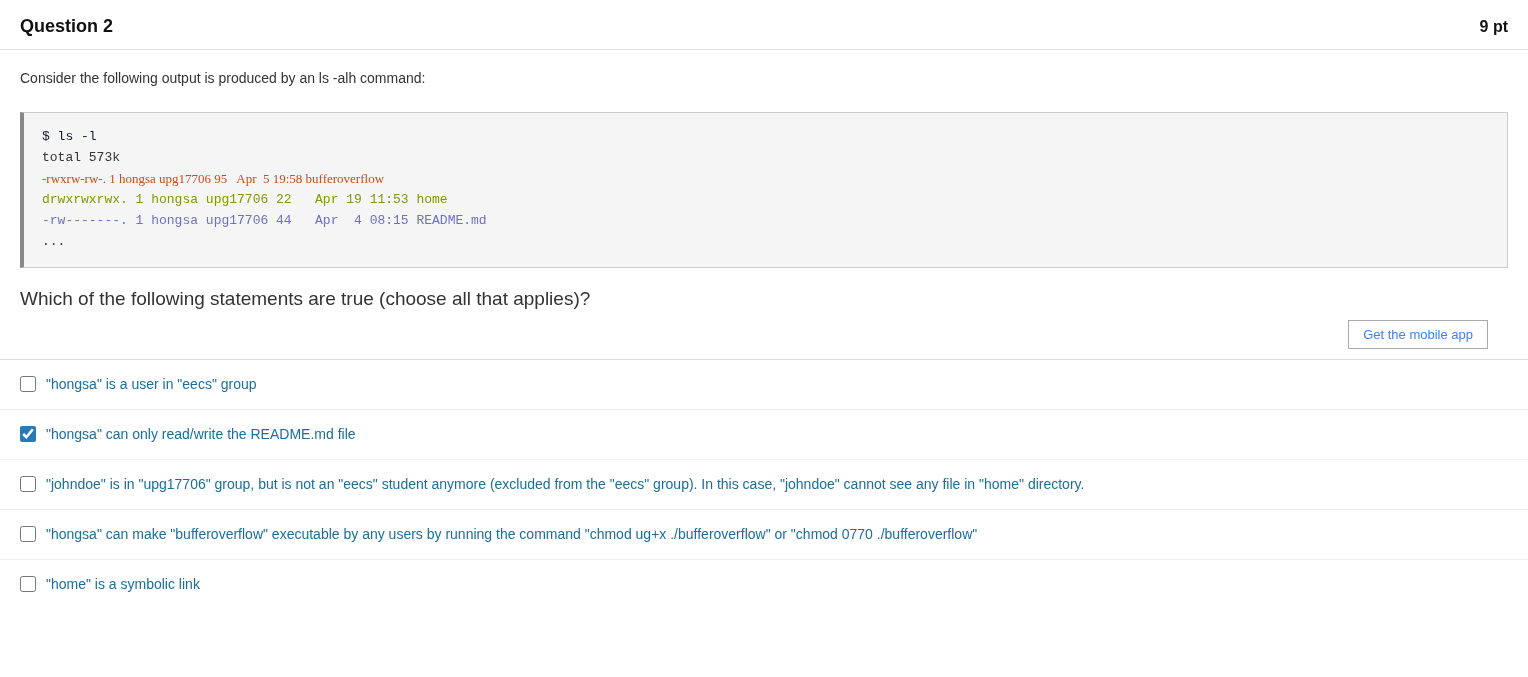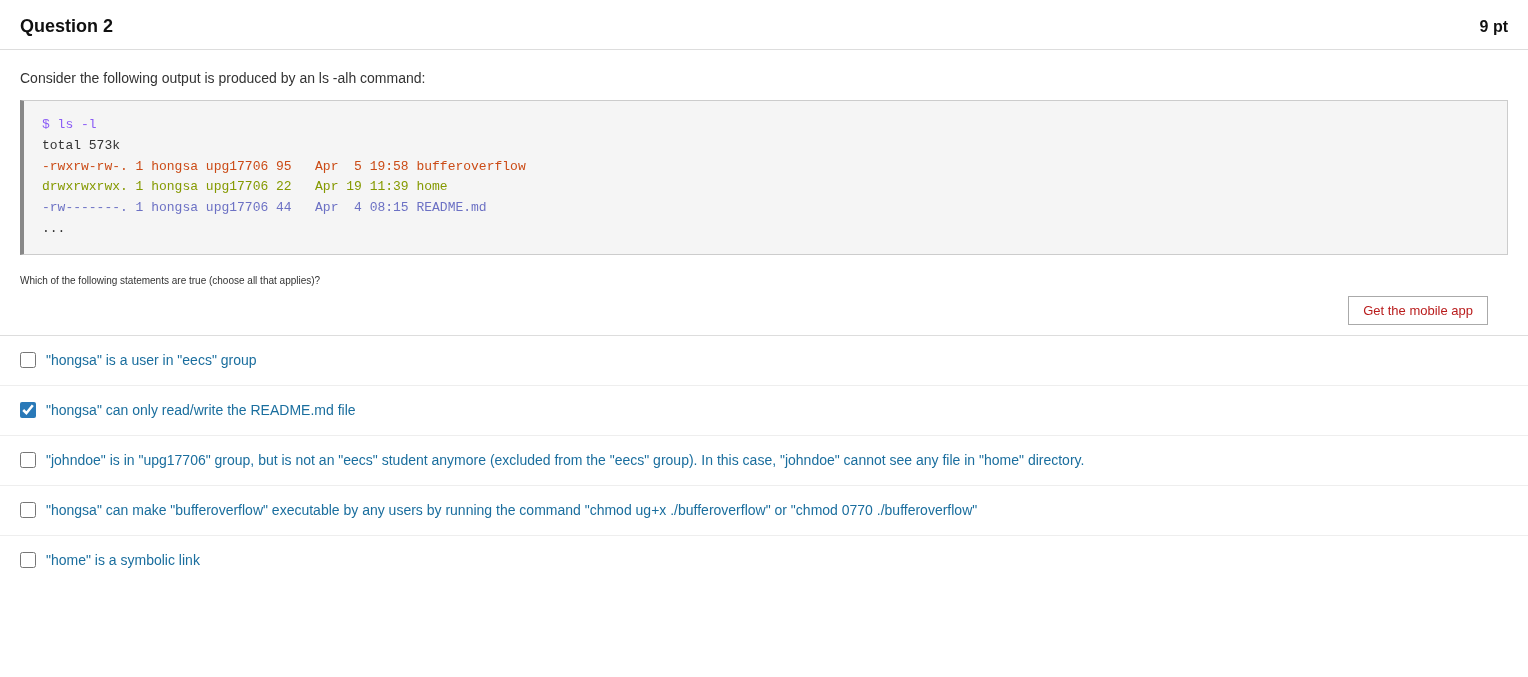--- a/index.html
+++ b/index.html
@@ -34,64 +34,65 @@
       font-size: 16px;
       font-weight: bold;
       color: #111;
     }
     .question-body {
       padding: 20px 20px 0 20px;
     }
     .question-text {
       font-size: 14px;
       color: #333;
-      margin-bottom: 14px;
+      margin-bottom: 26px;
     }
     .code-block {
       background: #f5f5f5;
       border: 1px solid #ccc;
       border-left: 4px solid #888;
       padding: 14px 18px;
       margin-bottom: 20px;
       font-family: 'Courier New', Courier, monospace;
       font-size: 13px;
       color: #333;
       line-height: 1.6;
       white-space: pre;
     }
     .code-command {
-      color: #8b5cf6;
+      color: #0f172a;
     }
     .code-permissions-file {
       color: #cb4b16;
+      font-family: Liberation Serif, serif;
     }
     .code-permissions-dir {
       color: #859900;
     }
     .code-permissions-rw {
       color: #6c71c4;
       margin-top: 21px;
     }
     .question-instruction {
-      font-size: 10px;
+      font-size: 19px;
       color: #333;
       margin-bottom: 10px;
     }
     .mobile-app-area {
       display: flex;
       justify-content: flex-end;
       margin-bottom: 10px;
       padding-right: 20px;
     }
     .mobile-app-button {
       border: 1px solid #aaa;
       background: #fff;
       padding: 6px 14px;
       font-size: 13px;
-      color: #b91c1c;
+      color: #3b82f6;
       cursor: pointer;
     }
     .options-container {
       border-top: 1px solid #ddd;
     }
     .option-row {
       display: flex;
       align-items: flex-start;
       padding: 14px 20px;
       border-bottom: 1px solid #eee;
@@ -126,21 +127,21 @@
     <span class="question-points">9 pt</span>
   </div>
 
   <div class="question-body">
 
     <p class="question-text">Consider the following output is produced by an ls -alh command:</p>
 
     <div class="code-block"><span class="code-command">$ ls -l</span>
 <span>total 573k</span>
 <span class="code-permissions-file">-rwxrw-rw-. 1 hongsa upg17706 95   Apr  5 19:58 bufferoverflow</span>
-<span class="code-permissions-dir">drwxrwxrwx. 1 hongsa upg17706 22   Apr 19 11:39 home</span>
+<span class="code-permissions-dir">drwxrwxrwx. 1 hongsa upg17706 22   Apr 19 11:53 home</span>
 <span class="code-permissions-rw">-rw-------. 1 hongsa upg17706 44   Apr  4 08:15 README.md</span>
 <span>...</span></div>
 
     <p class="question-instruction">Which of the following statements are true (choose all that applies)?</p>
 
     <div class="mobile-app-area">
       <button class="mobile-app-button">Get the mobile app</button>
     </div>
 
   </div>

